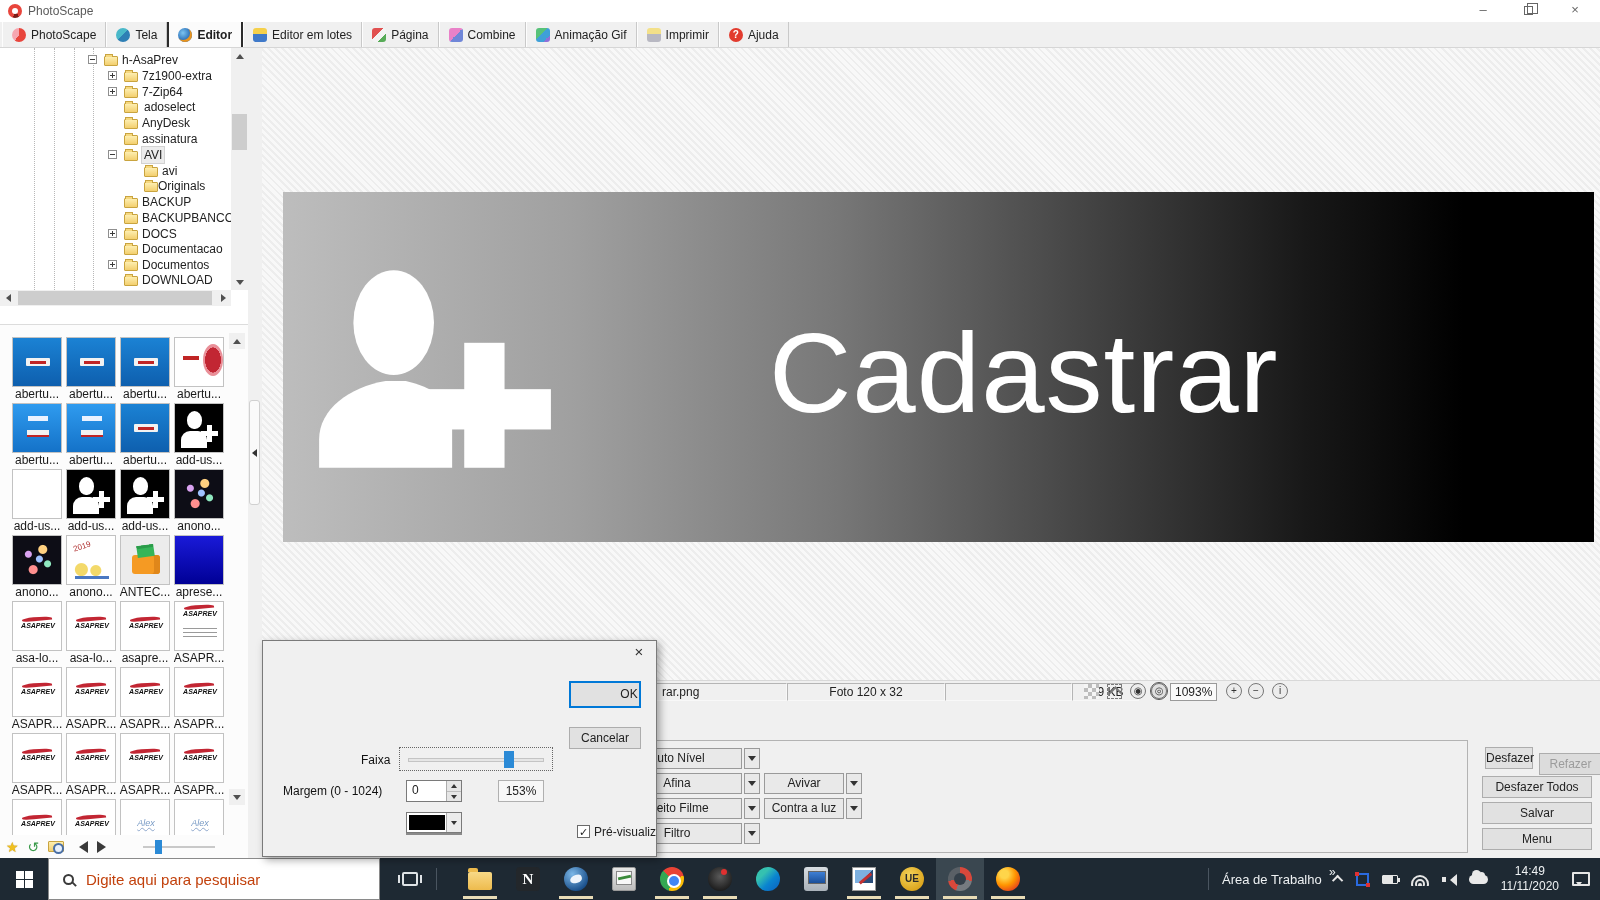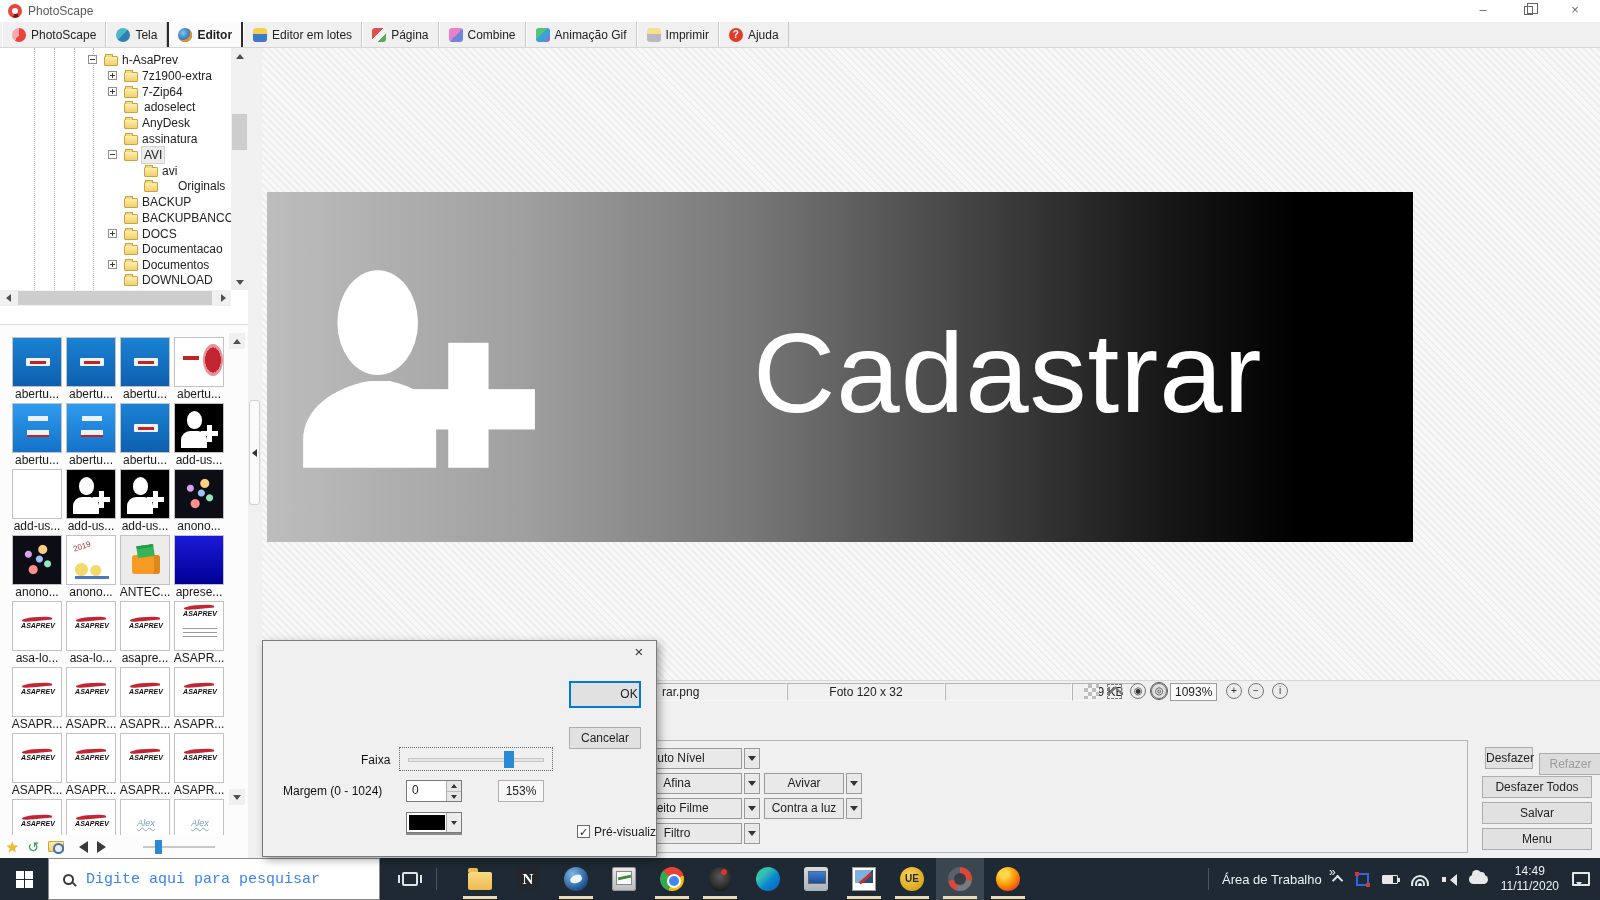--- a/index.html
+++ b/index.html
@@ -113,21 +113,21 @@
   .tslider::before { content:""; position:absolute; left:0; right:0; top:6px; height:2px; background:#c9c9c9; }
   .tslider .knob { position:absolute; left:12px; top:0; width:7px; height:14px; background:#2b8ad6; }
 
   
   .vsplit { position:absolute; left:248px; top:48px; width:14px; height:810px; background:#f0f0f0; }
   .vsplit-handle { position:absolute; left:1px; top:352px; width:11px; height:105px; background:#fafafa; border:1px solid #d0d0d0; border-radius:3px; display:flex; align-items:center; justify-content:center; }
 
   
   .canvas { position:absolute; left:262px; top:48px; width:1338px; height:632px;
             background:repeating-linear-gradient(45deg, #ededed 0 2px, #f8f8f8 2px 5px); }
-  .heroimg { position:absolute; left:5px; top:144px; width:1146px; height:350px;
+  .heroimg { position:absolute; left:21px; top:144px; width:1311px; height:350px;
              background:linear-gradient(90deg,#bdbdbd 0%, #a0a0a0 22%, #787878 42%, #474747 60%, #181818 78%, #000 90%); }
   .herotext { position:absolute; left:486px; top:124px; font-size:114px; line-height:114px; color:#fff; letter-spacing:1px; }
 
   
   .statusbar { position:absolute; left:262px; top:680px; width:1338px; height:22px; background:#f0f0f0; border-top:1px solid #d8d8d8; }
   .scell { position:absolute; top:2px; height:18px; line-height:16px; border:1px solid #b5b5b5; border-right-color:#f8f8f8; border-bottom-color:#f8f8f8; background:#f0f0f0; font-size:12px; padding:0 6px; }
   .checker { position:absolute; width:15px; height:15px; top:3px;
              background:repeating-conic-gradient(#bdbdbd 0 25%, #f5f5f5 0 50%) 0 0/8px 8px; }
   .dashbox { position:absolute; width:15px; height:15px; top:3px; border:1px dashed #7a7a7a; }
   .dashbox::before { content:""; position:absolute; left:3px; top:3px; width:7px; height:7px; border-top:2px solid #7a7a7a; border-left:2px solid #7a7a7a; transform:rotate(45deg); }
@@ -174,21 +174,21 @@
   .chklab { position:absolute; left:331px; top:184px; font-size:12px; white-space:nowrap; }
 
   
   .taskbar { position:absolute; left:0; top:858px; width:1600px; height:42px; background:#1e2933; }
   .startbtn { position:absolute; left:0; top:0; width:48px; height:42px; display:flex; align-items:center; justify-content:center; }
   .winlogo { display:grid; grid-template-columns:8px 8px; grid-template-rows:8px 8px; gap:1px; }
   .winlogo span { background:#fff; }
   .searchbox { position:absolute; left:48px; top:0; width:332px; height:42px; background:#fff; border:1px solid #8a8a8a; display:flex; align-items:center; gap:12px; padding-left:14px; }
   .mag { position:relative; width:11px; height:11px; border:2px solid #3a3a3a; border-radius:50%; }
   .mag::after { content:""; position:absolute; width:6px; height:2px; background:#3a3a3a; transform:rotate(45deg); right:-5px; bottom:-2px; }
-  .searchtext { font-size:15px; color:#3b82f6;font-family:Liberation Mono, monospace; }
+  .searchtext { font-size:15px; color:#c2410c; }
   .tvbtn { position:absolute; left:388px; top:0; width:44px; height:42px; display:flex; align-items:center; justify-content:center; }
   .tvicon { position:relative; width:16px; height:14px; border:2px solid #dfe3e6; border-radius:2px; }
   .tvicon::before { content:""; position:absolute; left:-6px; top:1px; width:2px; height:8px; background:#dfe3e6; }
   .tvicon::after { content:""; position:absolute; right:-6px; top:1px; width:2px; height:8px; background:#dfe3e6; }
   .tsep { position:absolute; top:10px; width:1px; height:22px; background:#4a5560; }
   .ticell { position:absolute; top:0; width:48px; height:42px; display:flex; align-items:center; justify-content:center; }
   .ticell.active { background:#3a4750; }
   .ticell.run::after { content:""; position:absolute; bottom:1px; left:7px; right:7px; height:3px; background:#e9dcb6; }
   .appico { width:24px; height:24px; position:relative; }
   .ico-folder { background:linear-gradient(#f8d987,#eebb4d); border-radius:2px; margin-top:4px; height:18px; }
@@ -330,21 +330,21 @@
         <span class="toggle" style="left:108px"></span>
         <span class="folder" style="left:124px"></span>
         <span class="tlabel sel" style="left:142px">AVI</span>
       </div>
     <div class="trow" style="top:115px">
         <span class="folder" style="left:144px"></span>
         <span class="tlabel" style="left:162px">avi</span>
       </div>
     <div class="trow" style="top:130px">
         <span class="folder" style="left:144px"></span>
-        <span class="tlabel" style="left:178px">Originals</span>
+        <span class="tlabel" style="left:158px">Originals</span>
       </div>
     <div class="trow" style="top:146px">
         <span class="folder" style="left:124px"></span>
         <span class="tlabel" style="left:142px">BACKUP</span>
       </div>
     <div class="trow" style="top:162px">
         <span class="folder" style="left:124px"></span>
         <span class="tlabel" style="left:142px">BACKUPBANCO</span>
       </div>
     <div class="trow" style="top:178px">

